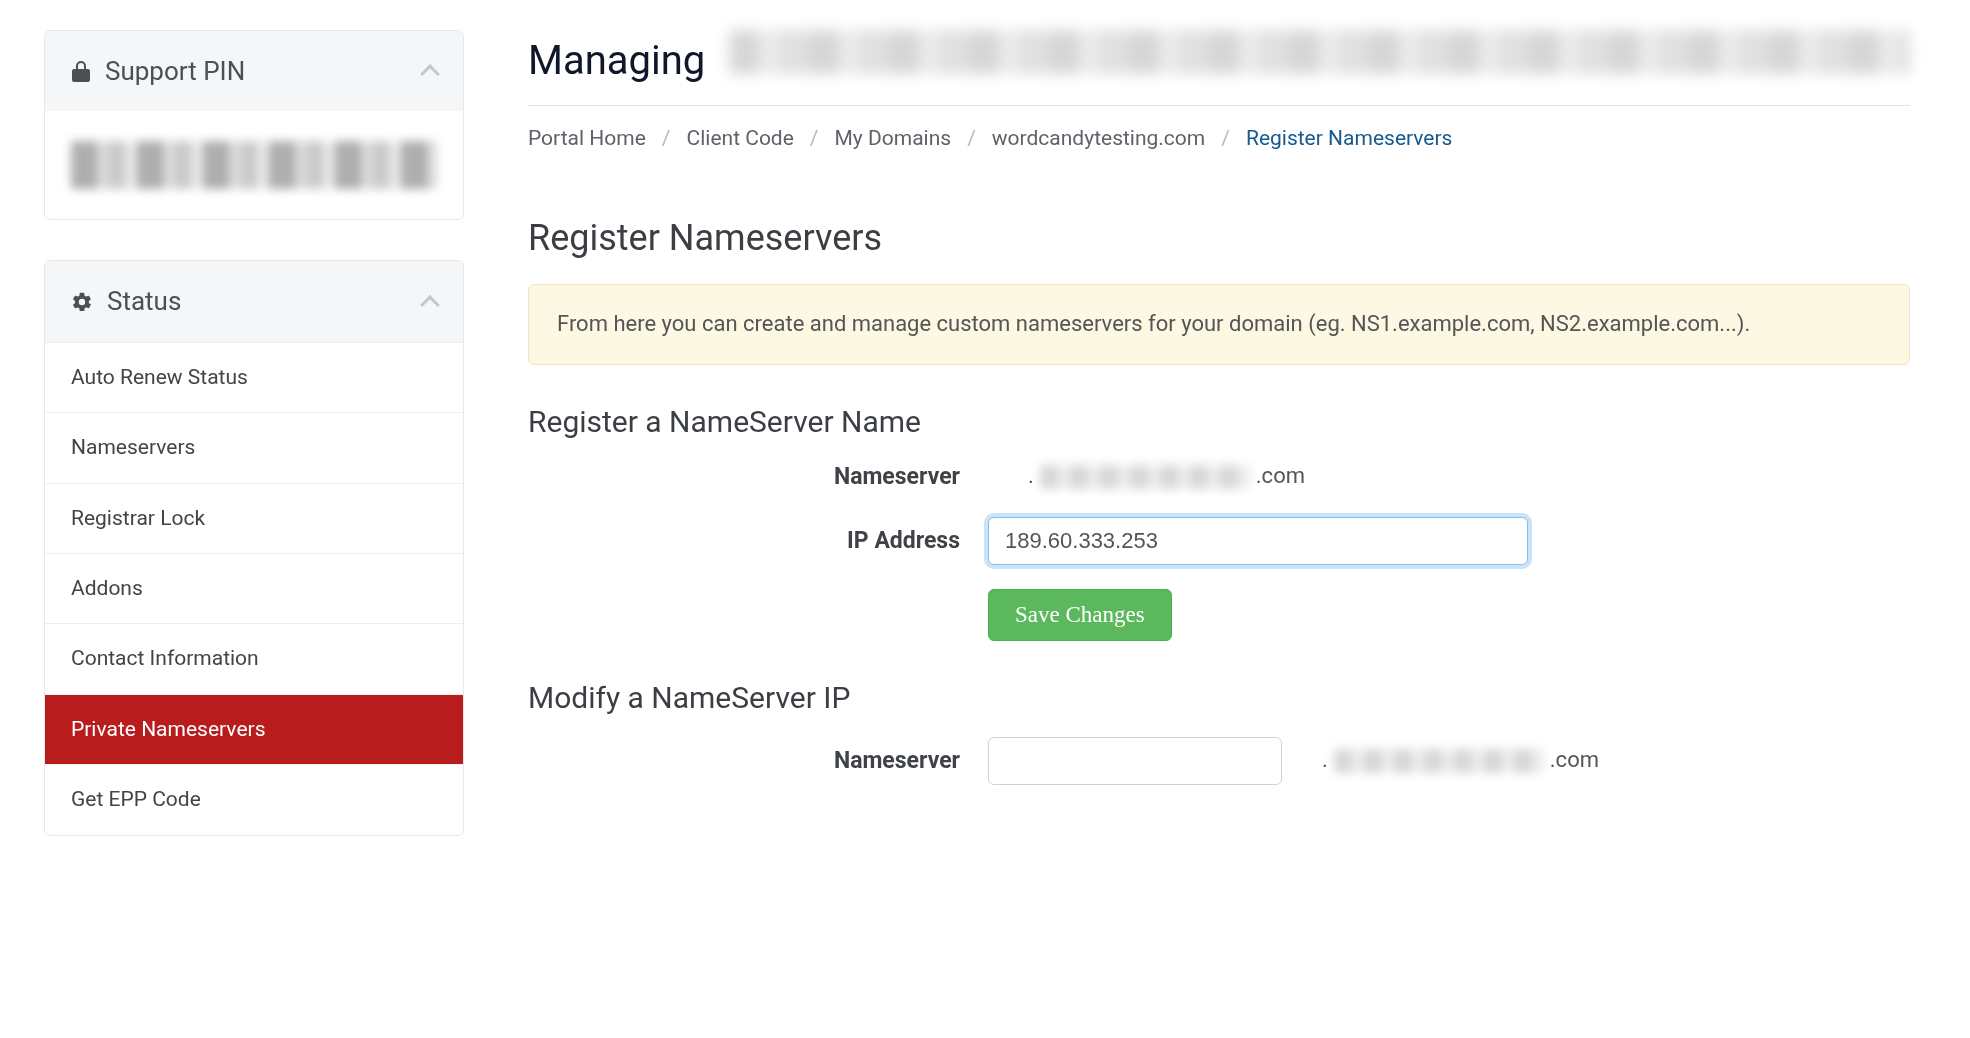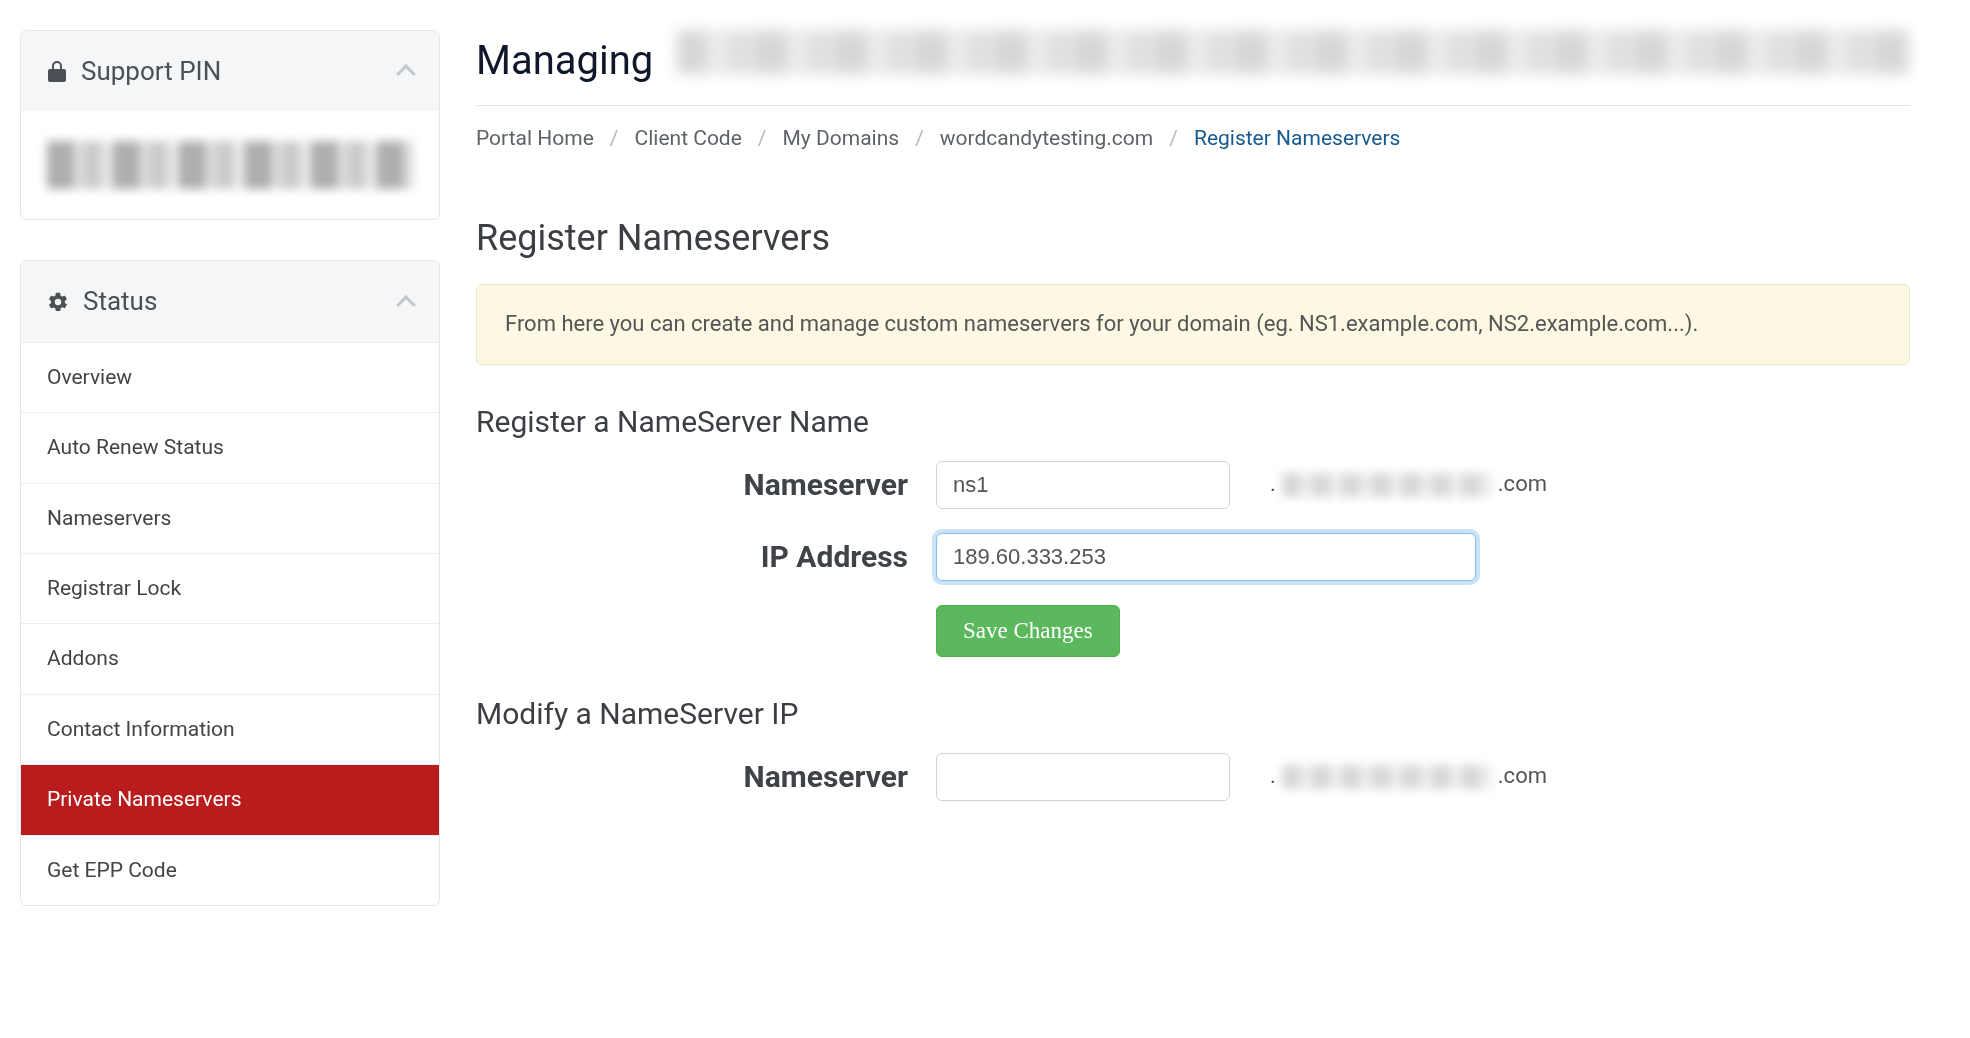--- a/index.html
+++ b/index.html
@@ -6,22 +6,22 @@
   html, body { width: 100%; }
   body {
     font-family: -apple-system, BlinkMacSystemFont, "Segoe UI", Roboto, "Helvetica Neue", Arial, sans-serif;
     background: #ffffff;
     color: #444;
     font-size: 20px;
     line-height: 1.4;
   }
   .page {
     display: flex;
-    padding: 30px 30px 0 20px;
-    gap: 36px;
+    padding: 30px 30px 0 44px;
+    gap: 64px;
     max-width: 1970px;
   }
   
   .sidebar {
     width: 420px;
     flex: 0 0 420px;
   }
   .panel {
     border: 1px solid #e5e7e9;
     border-radius: 6px;
@@ -144,21 +144,21 @@
   .form-row {
     display: flex;
     align-items: center;
     margin-bottom: 24px;
   }
   .form-label {
     width: 460px;
     text-align: right;
     padding-right: 28px;
     font-weight: 700;
-    font-size: 30px;
+    font-size: 23px;
     color: #3f4348;
   }
   .form-control {
     font-size: 22px;
     padding: 10px 16px;
     border: 1px solid #cfd3d7;
     border-radius: 6px;
     color: #555;
     background: #fff;
   }
@@ -228,23 +228,20 @@
         <span class="icon">
           <svg width="22" height="22" viewBox="0 0 24 24" fill="#4c4f55">
               <path d="M19.4 13a7.8 7.8 0 0 0 .1-1 7.8 7.8 0 0 0-.1-1l2.1-1.6a.5.5 0 0 0 .1-.6l-2-3.5a.5.5 0 0 0-.6-.2l-2.5 1a7.6 7.6 0 0 0-1.7-1l-.4-2.6A.5.5 0 0 0 14 2h-4a.5.5 0 0 0-.5.4l-.4 2.7a7.6 7.6 0 0 0-1.7 1l-2.5-1a.5.5 0 0 0-.6.2l-2 3.5a.5.5 0 0 0 .1.6L4.5 11a7.8 7.8 0 0 0-.1 1 7.8 7.8 0 0 0 .1 1l-2.1 1.6a.5.5 0 0 0-.1.6l2 3.5a.5.5 0 0 0 .6.2l2.5-1a7.6 7.6 0 0 0 1.7 1l.4 2.6a.5.5 0 0 0 .5.4h4a.5.5 0 0 0 .5-.4l.4-2.7a7.6 7.6 0 0 0 1.7-1l2.5 1a.5.5 0 0 0 .6-.2l2-3.5a.5.5 0 0 0-.1-.6zM12 15.5A3.5 3.5 0 1 1 15.5 12 3.5 3.5 0 0 1 12 15.5z"></path>
             </svg>
         </span>
         <span>Status</span>
         <span class="chevron"></span>
       </div>
       <ul class="menu-list">
         <li>
-            <a href="#"><span>Overview</span></a>
-          </li>
-        <li>
             <a href="#"><span>Auto Renew Status</span></a>
           </li>
         <li>
             <a href="#"><span>Nameservers</span></a>
           </li>
         <li>
             <a href="#"><span>Registrar Lock</span></a>
           </li>
         <li>
             <a href="#"><span>Addons</span></a>
@@ -283,21 +280,20 @@
     </nav>
 
     <h2 class="section-title">Register Nameservers</h2>
 
     <div class="alert">From here you can create and manage custom nameservers for your domain (eg. NS1.example.com, NS2.example.com...).</div>
 
     <h3 class="sub-title">Register a NameServer Name</h3>
 
     <div class="form-row">
       <label class="form-label">Nameserver</label>
-      <input type="text" class="form-control small" value="ns1" style="">
       <span class="suffix">
         <span>.</span>
         <span class="suffix-blur"></span>
         <span>.com</span>
       </span>
     </div>
 
     <div class="form-row">
       <label class="form-label">IP Address</label>
       <input type="text" class="form-control large focus" value="189.60.333.253" style="">

